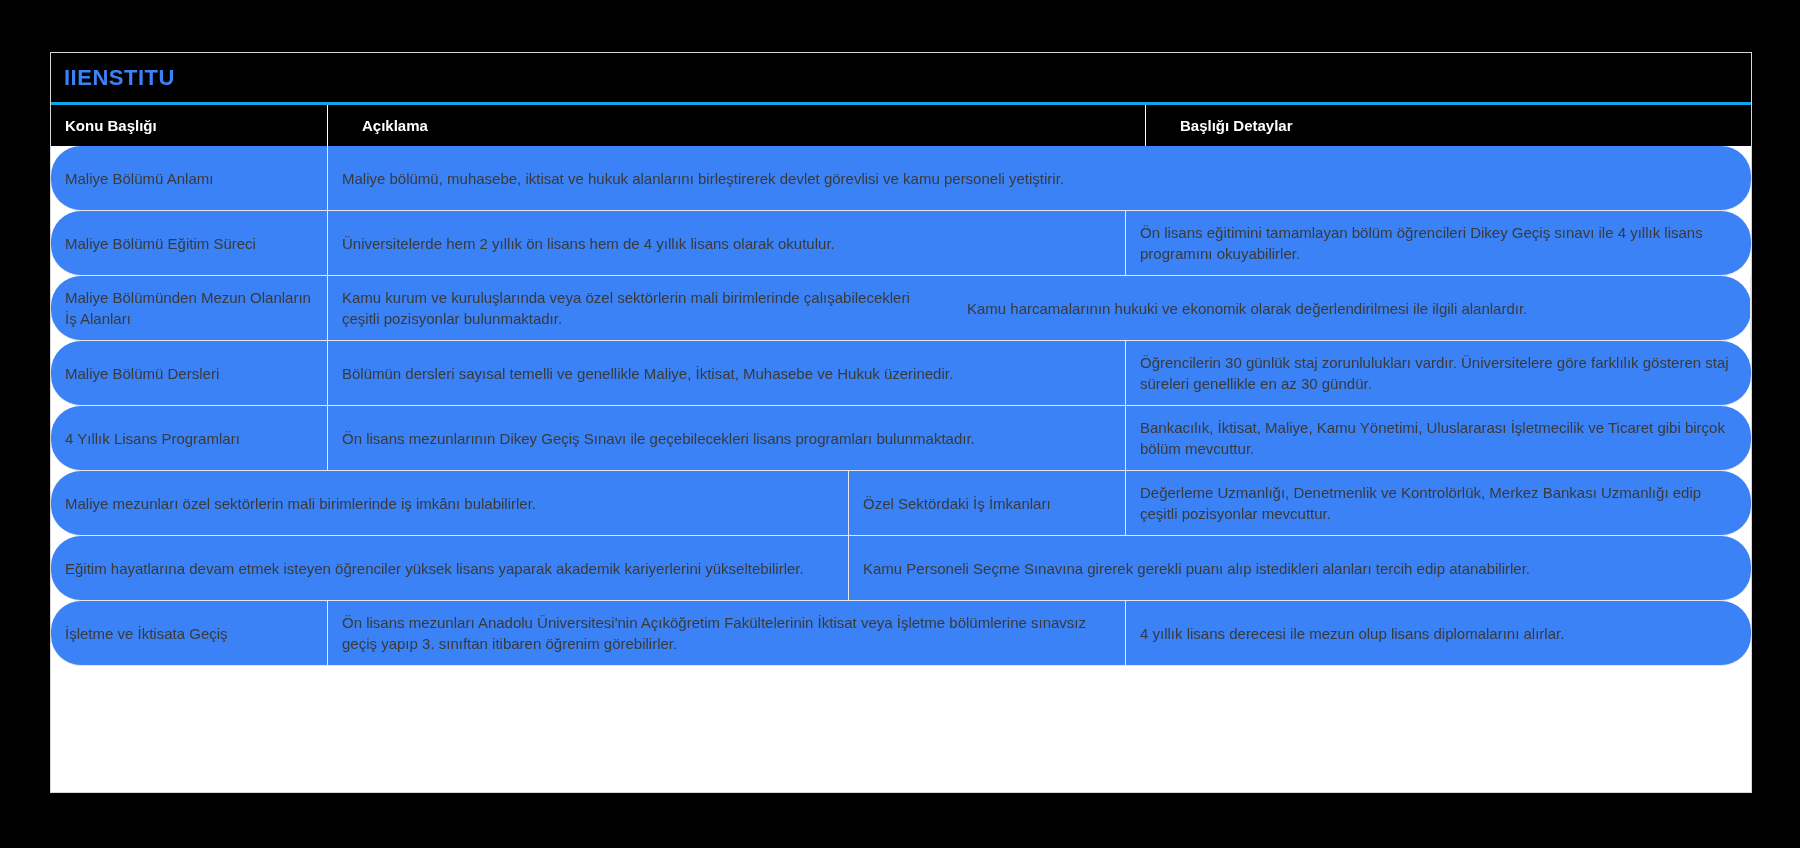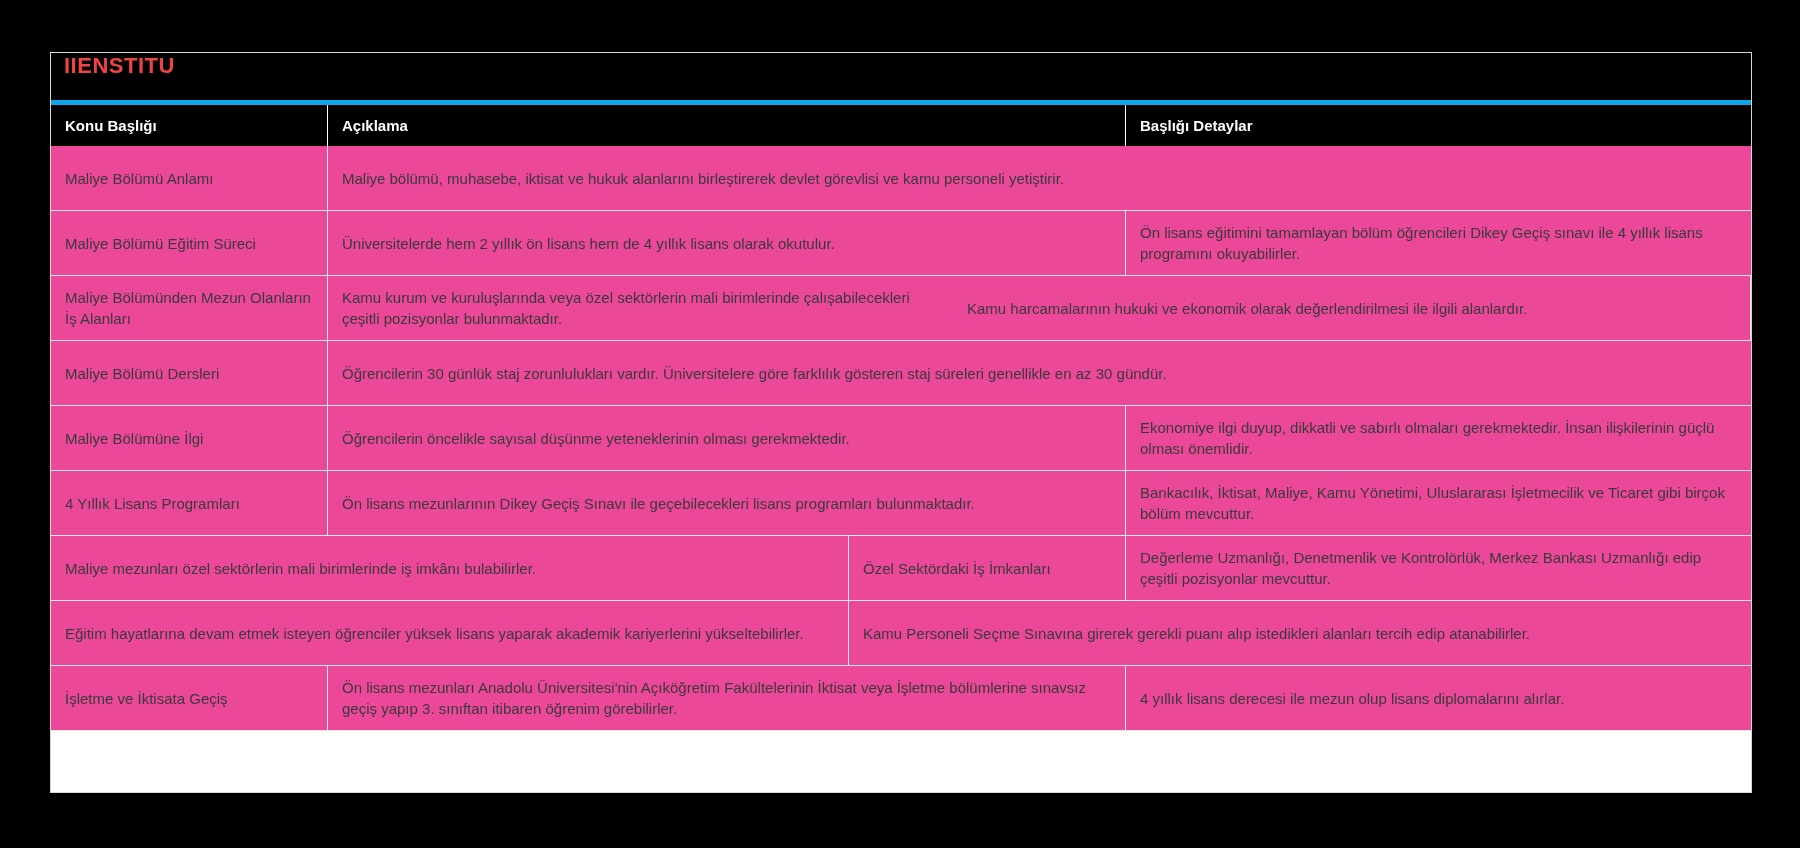--- a/index.html
+++ b/index.html
@@ -13,55 +13,57 @@
     position: absolute;
     left: 50px; top: 52px;
     width: 1702px; height: 741px;
     background: #ffffff;
     border: 1px solid #d6d6d6;
     overflow: hidden;
   }
   .title-bar {
     height: 52px;
     background: #000000;
-    color: #ef4444;
+    color: #3b82f6;
     display: flex;
-    align-items: flex-start;
+    align-items: center;
     padding-left: 13px;
-    border-bottom: 5px solid #0ea5e9;
+    border-bottom: 3px solid #0ea5e9;
   }
   .title-bar h1 {
     font-size: 22px;
     font-weight: 700;
     letter-spacing: 0.5px;
   }
   .header-row {
     display: flex;
     height: 41px;
     background: #000000;
     color: #ffffff;
+    gap: 20px;
   }
   .th {
     display: flex;
     align-items: center;
     padding: 0 14px;
     font-size: 15px;
     font-weight: 700;
   }
   .col-topic   { width: 277px; flex: 0 0 277px; }
   .col-desc    { width: 798px; flex: 0 0 798px; }
   .col-details { flex: 1 1 auto; }
   .header-row .col-topic,
   .header-row .col-desc { border-right: 1px solid #ffffff; }
   .tbody { background: #ffffff; }
   .tr {
     display: flex;
     min-height: 65px;
     border-bottom: 1px solid #e8e8e8;
-    background: #ec4899;
+    background: #3b82f6;
+    border-radius: 30px;
   }
   .td {
     display: flex;
     align-items: center;
     padding: 8px 14px;
     font-size: 15px;
     line-height: 1.4;
     color: #3a3a3a;
   }
   .tr .col-topic,
@@ -95,28 +97,24 @@
   </div>
 
   <div class="tr">
     <div class="td col-topic">Maliye Bölümünden Mezun Olanların İş Alanları</div>
     <div class="td col-details">Kamu kurum ve kuruluşlarında veya özel sektörlerin mali birimlerinde çalışabilecekleri çeşitli pozisyonlar bulunmaktadır.</div>
     <div class="td col-desc">Kamu harcamalarının hukuki ve ekonomik olarak değerlendirilmesi ile ilgili alanlardır.</div>
   </div>
 
   <div class="tr">
     <div class="td col-topic">Maliye Bölümü Dersleri</div>
+    <div class="td col-desc">Bölümün dersleri sayısal temelli ve genellikle Maliye, İktisat, Muhasebe ve Hukuk üzerinedir.</div>
     <div class="td col-details">Öğrencilerin 30 günlük staj zorunlulukları vardır. Üniversitelere göre farklılık gösteren staj süreleri genellikle en az 30 gündür.</div>
   </div>
 
-  <div class="tr">
-    <div class="td col-topic">Maliye Bölümüne İlgi</div>
-    <div class="td col-desc">Öğrencilerin öncelikle sayısal düşünme yeteneklerinin olması gerekmektedir.</div>
-    <div class="td col-details">Ekonomiye ilgi duyup, dikkatli ve sabırlı olmaları gerekmektedir. İnsan ilişkilerinin güçlü olması önemlidir.</div>
-  </div>
 
   <div class="tr">
     <div class="td col-topic">4 Yıllık Lisans Programları</div>
     <div class="td col-desc">Ön lisans mezunlarının Dikey Geçiş Sınavı ile geçebilecekleri lisans programları bulunmaktadır.</div>
     <div class="td col-details">Bankacılık, İktisat, Maliye, Kamu Yönetimi, Uluslararası İşletmecilik ve Ticaret gibi birçok bölüm mevcuttur.</div>
   </div>
 
 
   <div class="tr">
     <div class="td col-desc">Maliye mezunları özel sektörlerin mali birimlerinde iş imkânı bulabilirler.</div>

